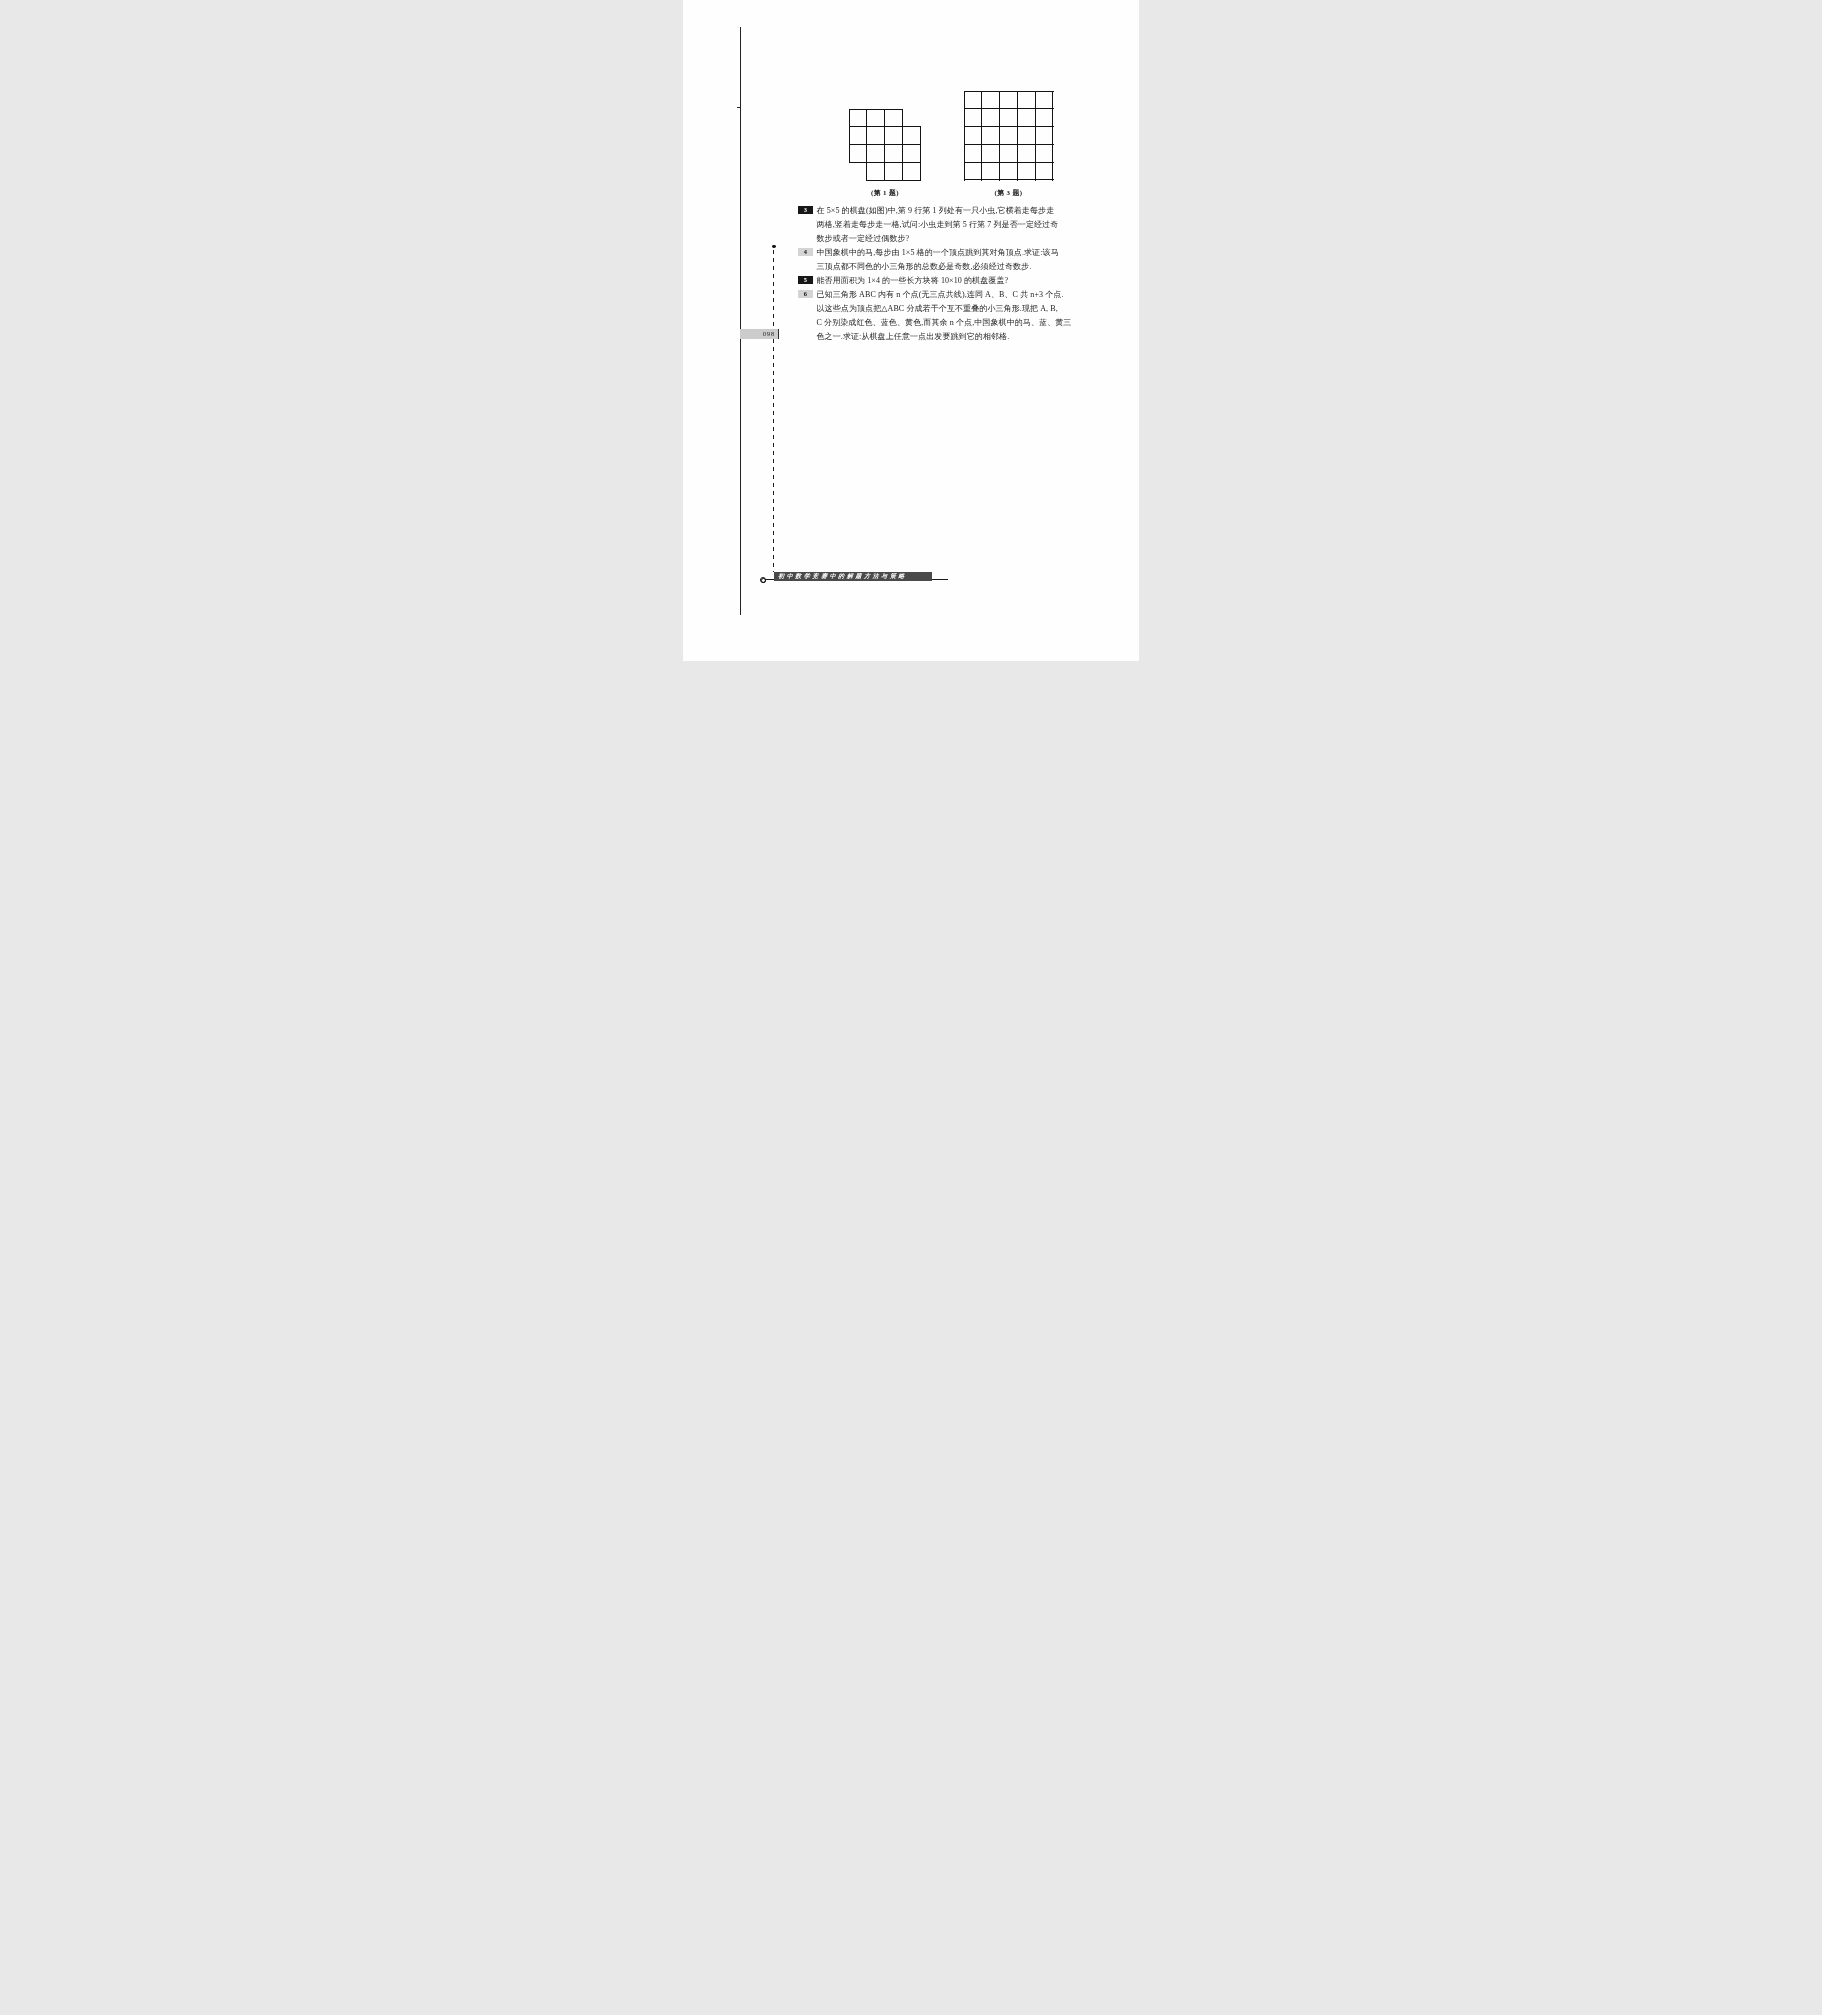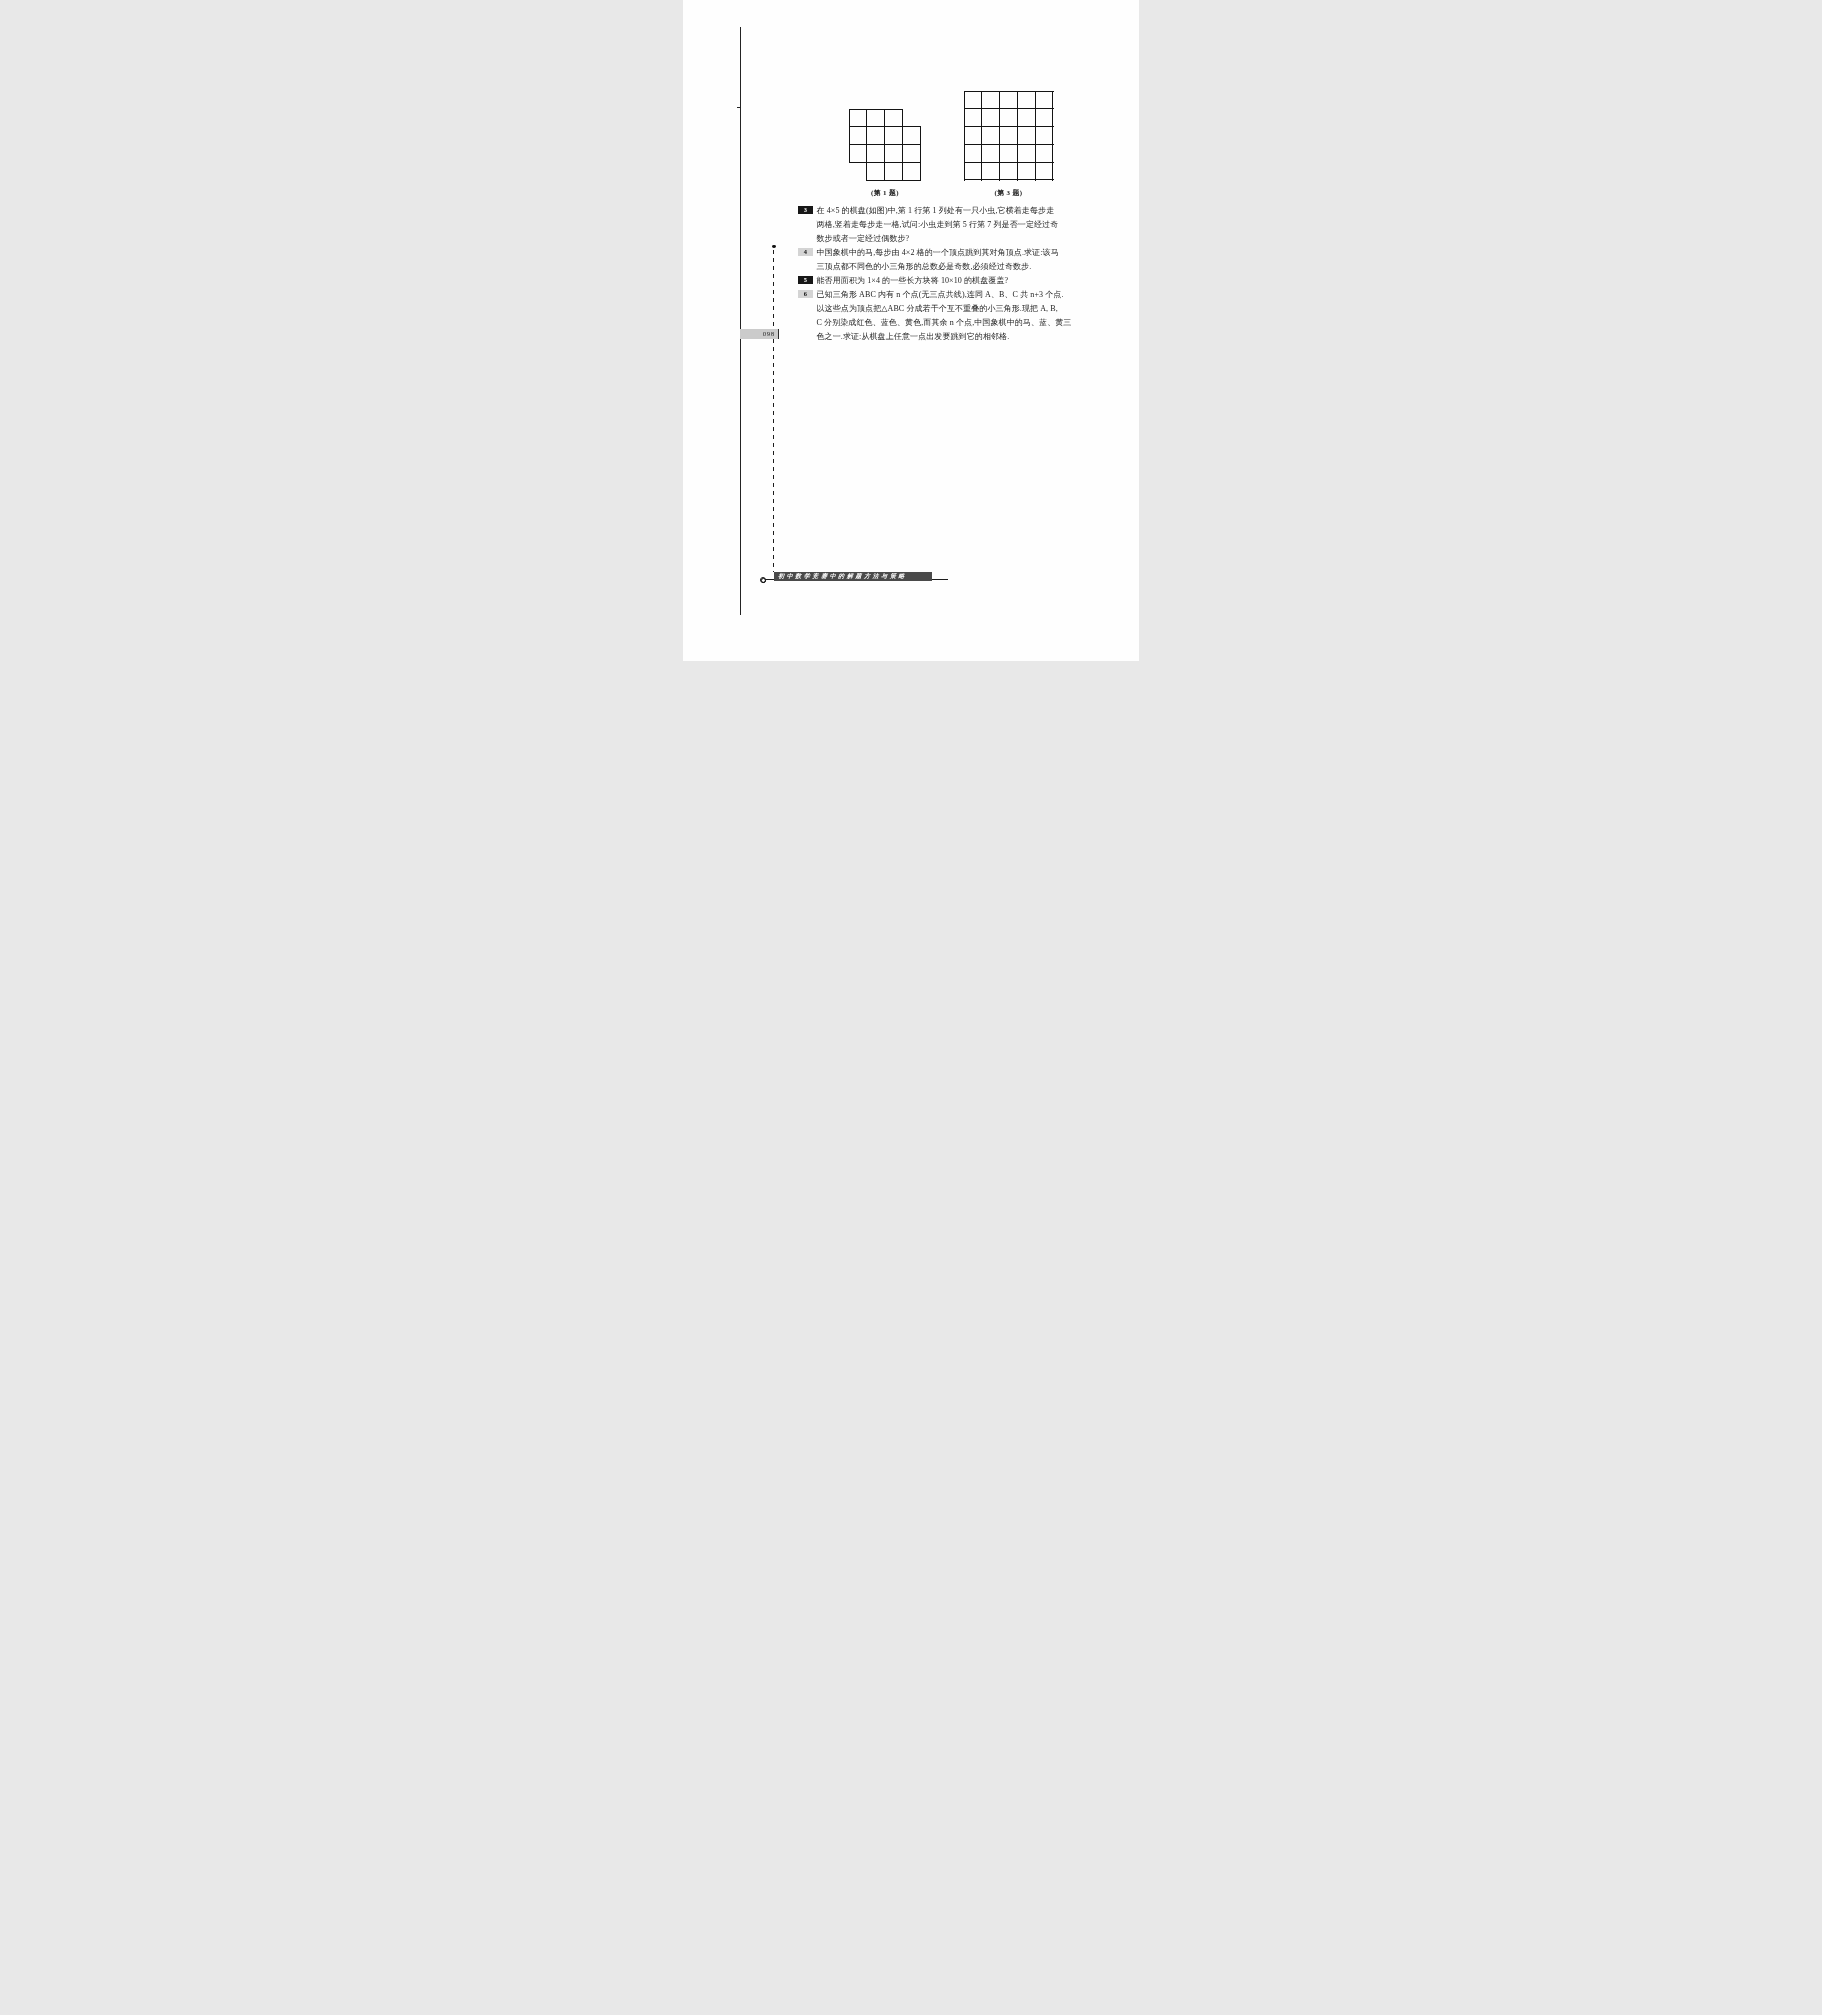--- a/index.html
+++ b/index.html
@@ -259,31 +259,31 @@
       <div class="gl" style="left: 71px; top: 71px; width: 0.8px; height: 18.5px;"></div>
       <div class="gl" style="left: 88px; top: 71px; width: 0.8px; height: 18.5px;"></div>
     </div>
 
   <div class="caption cap1">(第 1 题)</div>
   <div class="caption cap2">(第 3 题)</div>
 
   <div class="problems">
       <div class="prob-line">
         <span class="badge dark">3</span>
-        <span class="ptext">在 4×5 的棋盘(如图)中,第 1 行第 1 列处有一只小虫,它横着走每步走</span>
+        <span class="ptext">在 5×5 的棋盘(如图)中,第 9 行第 1 列处有一只小虫,它横着走每步走</span>
       </div>
       <div class="prob-line cont">
         <span class="ptext">两格,竖着走每步走一格,试问:小虫走到第 5 行第 7 列是否一定经过奇</span>
       </div>
       <div class="prob-line cont">
         <span class="ptext">数步或者一定经过偶数步?</span>
       </div>
       <div class="prob-line">
         <span class="badge light">4</span>
-        <span class="ptext">中国象棋中的马,每步由 4×2 格的一个顶点跳到其对角顶点.求证:该马</span>
+        <span class="ptext">中国象棋中的马,每步由 1×5 格的一个顶点跳到其对角顶点.求证:该马</span>
       </div>
       <div class="prob-line cont">
         <span class="ptext">三顶点都不同色的小三角形的总数必是奇数,必须经过奇数步.</span>
       </div>
       <div class="prob-line">
         <span class="badge dark">5</span>
         <span class="ptext">能否用面积为 1×4 的一些长方块将 10×10 的棋盘覆盖?</span>
       </div>
       <div class="prob-line">
         <span class="badge light">6</span>

